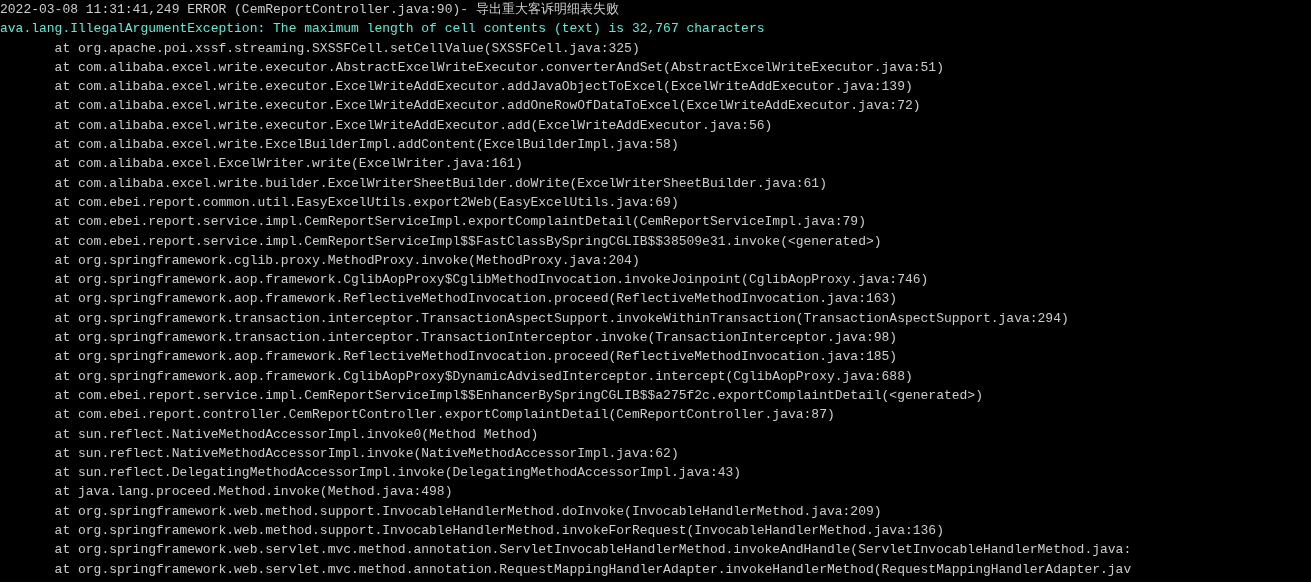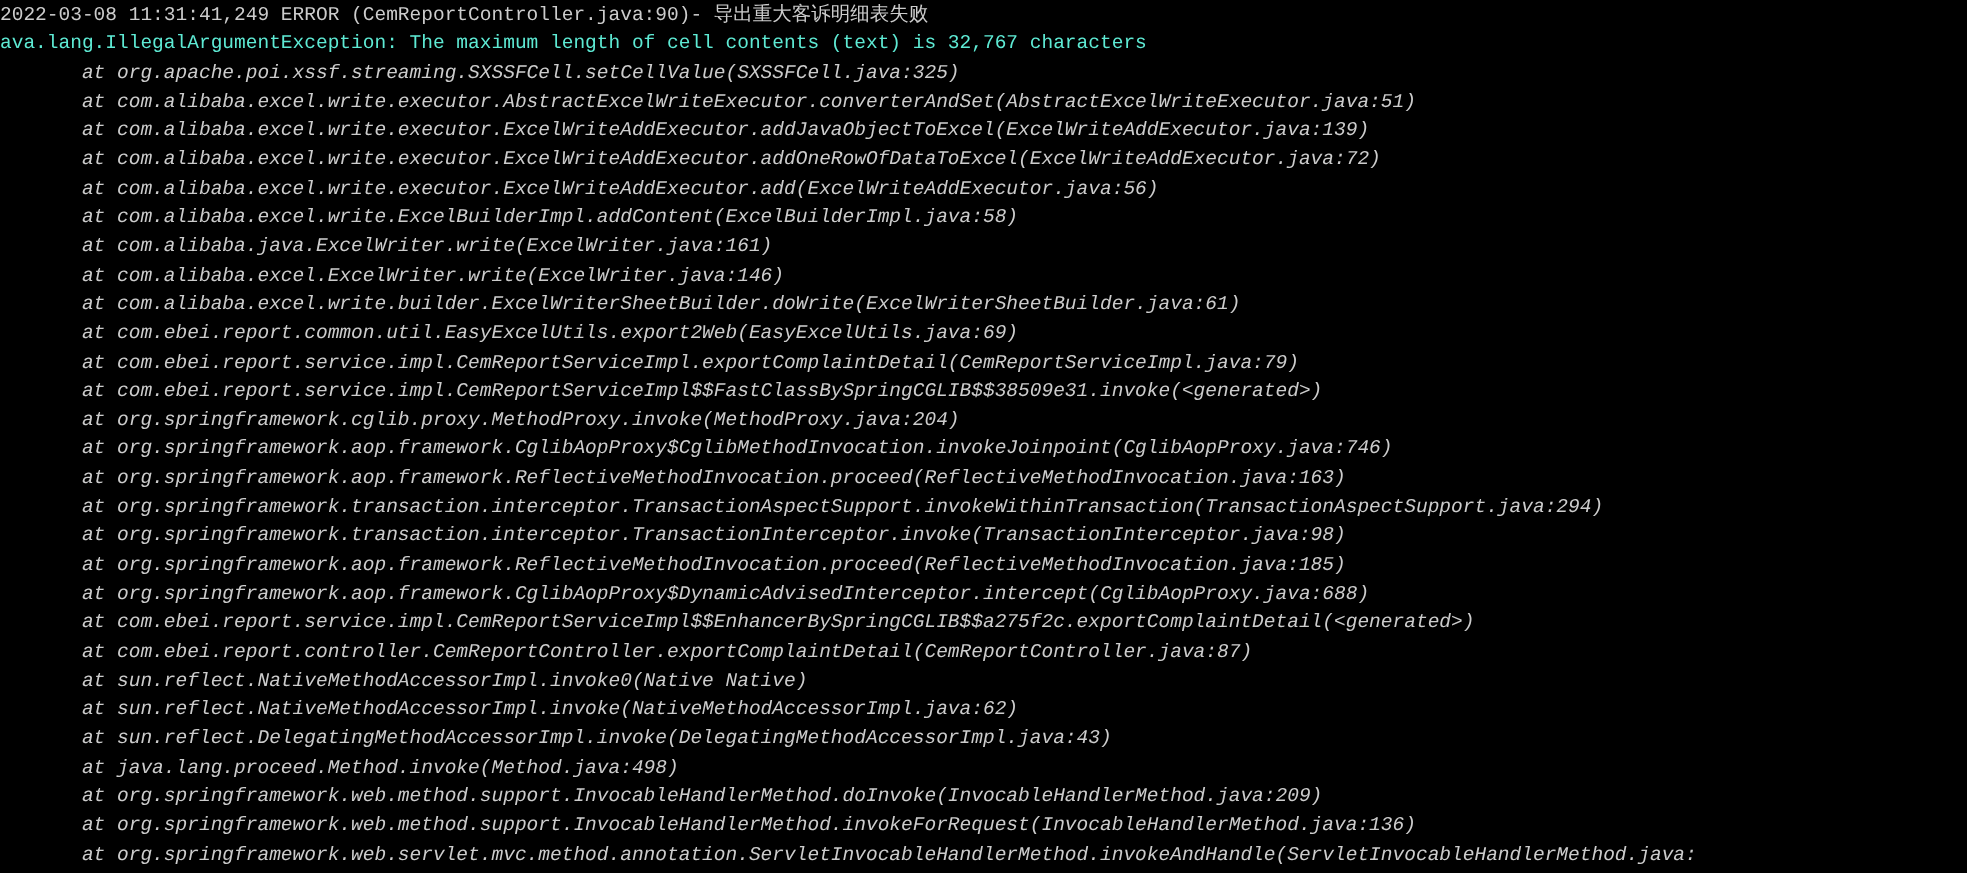--- a/index.html
+++ b/index.html
@@ -27,51 +27,49 @@
     }
     .error-line {
       color: #cccccc;
     }
     .exception-line {
       color: #5eead4;
     }
     .stack-line {
       color: #cccccc;
       padding-left: 0;
-      font-style: italic;
     }
   </style>
 </head>
 <body>
 
 <div class="log-container">
   <span class="log-line error-line">2022-03-08 11:31:41,249 ERROR (CemReportController.java:90)- 导出重大客诉明细表失败</span>
   <span class="log-line exception-line">ava.lang.IllegalArgumentException: The maximum length of cell contents (text) is 32,767 characters</span>
   <span class="log-line stack-line">       at org.apache.poi.xssf.streaming.SXSSFCell.setCellValue(SXSSFCell.java:325)</span>
   <span class="log-line stack-line">       at com.alibaba.excel.write.executor.AbstractExcelWriteExecutor.converterAndSet(AbstractExcelWriteExecutor.java:51)</span>
   <span class="log-line stack-line">       at com.alibaba.excel.write.executor.ExcelWriteAddExecutor.addJavaObjectToExcel(ExcelWriteAddExecutor.java:139)</span>
   <span class="log-line stack-line">       at com.alibaba.excel.write.executor.ExcelWriteAddExecutor.addOneRowOfDataToExcel(ExcelWriteAddExecutor.java:72)</span>
   <span class="log-line stack-line">       at com.alibaba.excel.write.executor.ExcelWriteAddExecutor.add(ExcelWriteAddExecutor.java:56)</span>
   <span class="log-line stack-line">       at com.alibaba.excel.write.ExcelBuilderImpl.addContent(ExcelBuilderImpl.java:58)</span>
-  <span class="log-line stack-line">       at com.alibaba.java.ExcelWriter.write(ExcelWriter.java:161)</span>
-  <span class="log-line stack-line">       at com.alibaba.excel.ExcelWriter.write(ExcelWriter.java:146)</span>
+  <span class="log-line stack-line">       at com.alibaba.excel.ExcelWriter.write(ExcelWriter.java:161)</span>
   <span class="log-line stack-line">       at com.alibaba.excel.write.builder.ExcelWriterSheetBuilder.doWrite(ExcelWriterSheetBuilder.java:61)</span>
   <span class="log-line stack-line">       at com.ebei.report.common.util.EasyExcelUtils.export2Web(EasyExcelUtils.java:69)</span>
   <span class="log-line stack-line">       at com.ebei.report.service.impl.CemReportServiceImpl.exportComplaintDetail(CemReportServiceImpl.java:79)</span>
   <span class="log-line stack-line">       at com.ebei.report.service.impl.CemReportServiceImpl$$FastClassBySpringCGLIB$$38509e31.invoke(&lt;generated&gt;)</span>
   <span class="log-line stack-line">       at org.springframework.cglib.proxy.MethodProxy.invoke(MethodProxy.java:204)</span>
   <span class="log-line stack-line">       at org.springframework.aop.framework.CglibAopProxy$CglibMethodInvocation.invokeJoinpoint(CglibAopProxy.java:746)</span>
   <span class="log-line stack-line">       at org.springframework.aop.framework.ReflectiveMethodInvocation.proceed(ReflectiveMethodInvocation.java:163)</span>
   <span class="log-line stack-line">       at org.springframework.transaction.interceptor.TransactionAspectSupport.invokeWithinTransaction(TransactionAspectSupport.java:294)</span>
   <span class="log-line stack-line">       at org.springframework.transaction.interceptor.TransactionInterceptor.invoke(TransactionInterceptor.java:98)</span>
   <span class="log-line stack-line">       at org.springframework.aop.framework.ReflectiveMethodInvocation.proceed(ReflectiveMethodInvocation.java:185)</span>
   <span class="log-line stack-line">       at org.springframework.aop.framework.CglibAopProxy$DynamicAdvisedInterceptor.intercept(CglibAopProxy.java:688)</span>
   <span class="log-line stack-line">       at com.ebei.report.service.impl.CemReportServiceImpl$$EnhancerBySpringCGLIB$$a275f2c.exportComplaintDetail(&lt;generated&gt;)</span>
   <span class="log-line stack-line">       at com.ebei.report.controller.CemReportController.exportComplaintDetail(CemReportController.java:87)</span>
-  <span class="log-line stack-line">       at sun.reflect.NativeMethodAccessorImpl.invoke0(Native Native)</span>
+  <span class="log-line stack-line">       at sun.reflect.NativeMethodAccessorImpl.invoke0(Method Method)</span>
   <span class="log-line stack-line">       at sun.reflect.NativeMethodAccessorImpl.invoke(NativeMethodAccessorImpl.java:62)</span>
   <span class="log-line stack-line">       at sun.reflect.DelegatingMethodAccessorImpl.invoke(DelegatingMethodAccessorImpl.java:43)</span>
   <span class="log-line stack-line">       at java.lang.proceed.Method.invoke(Method.java:498)</span>
   <span class="log-line stack-line">       at org.springframework.web.method.support.InvocableHandlerMethod.doInvoke(InvocableHandlerMethod.java:209)</span>
   <span class="log-line stack-line">       at org.springframework.web.method.support.InvocableHandlerMethod.invokeForRequest(InvocableHandlerMethod.java:136)</span>
   <span class="log-line stack-line">       at org.springframework.web.servlet.mvc.method.annotation.ServletInvocableHandlerMethod.invokeAndHandle(ServletInvocableHandlerMethod.java:</span>
   <span class="log-line stack-line">       at org.springframework.web.servlet.mvc.method.annotation.RequestMappingHandlerAdapter.invokeHandlerMethod(RequestMappingHandlerAdapter.jav</span>
 </div>
 
 </body></html>

